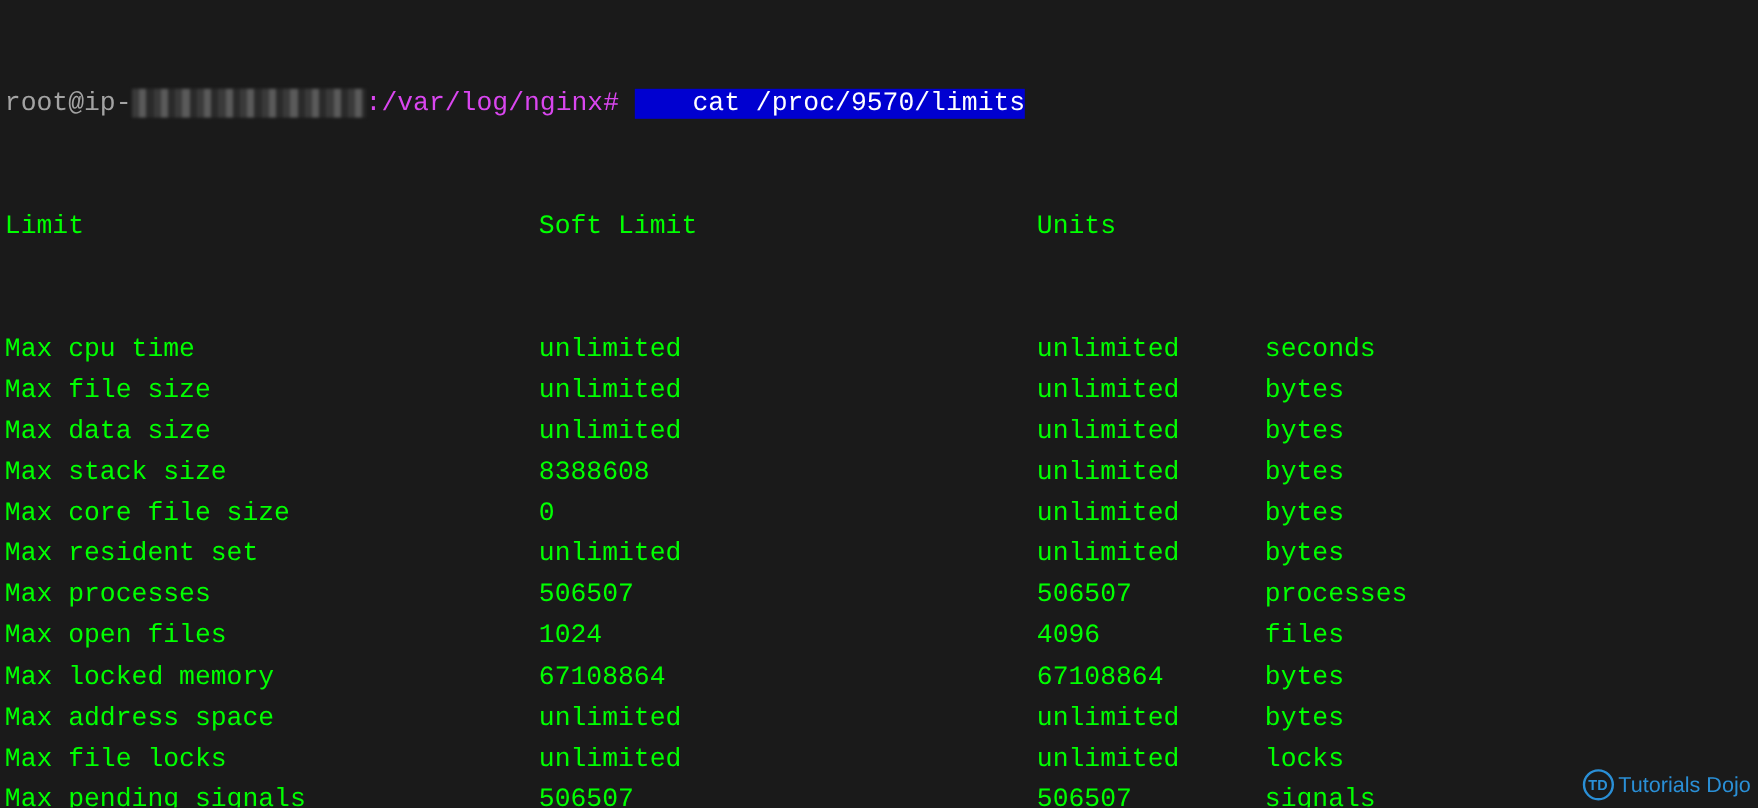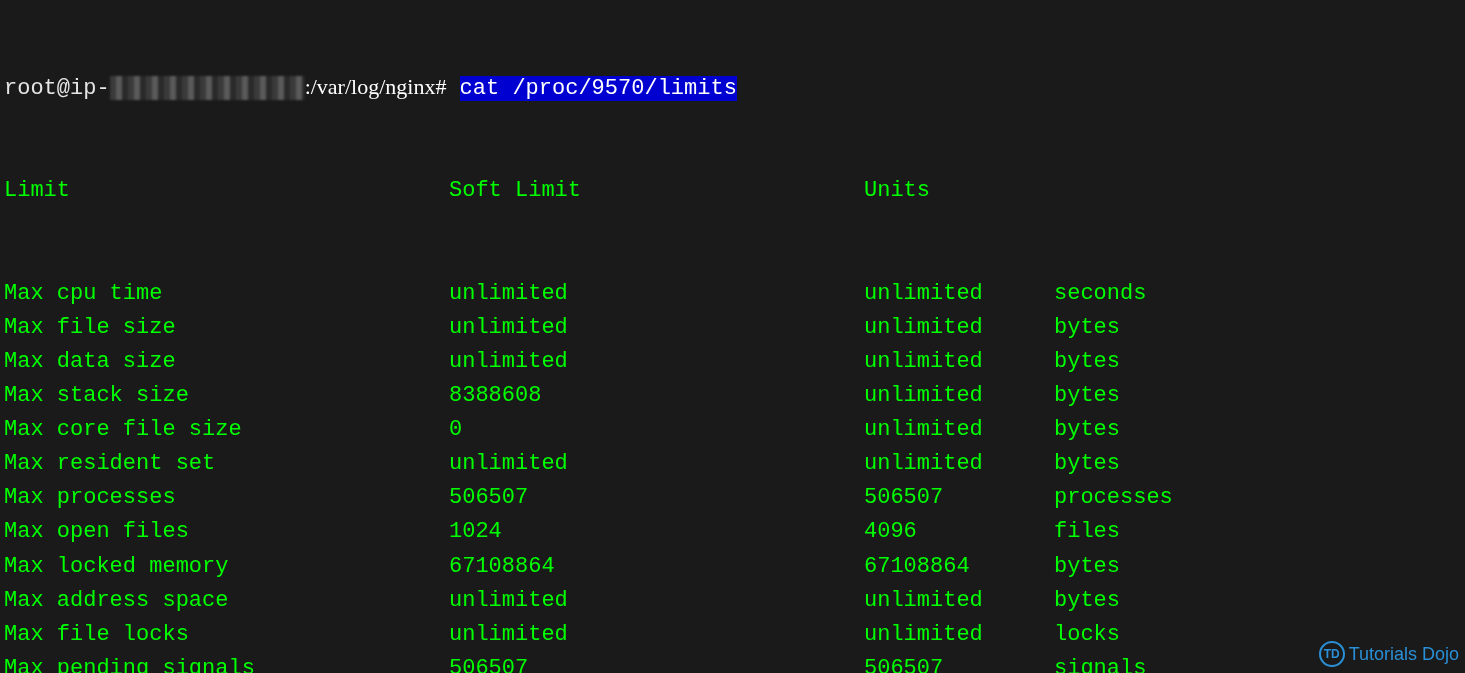--- a/index.html
+++ b/index.html
@@ -12,25 +12,26 @@
     width: 1465px;
     height: 673px;
     overflow: hidden;
     position: relative;
   }
   .terminal {
     padding: 2px 0 0 4px;
     line-height: 1.55;
     white-space: pre;
   }
-  .prompt-user { color: #e5e5e5; }
-  .prompt-path { color: #ffffff; font-family: Liberation Serif, serif; }
+  .prompt-user { color: #a3a3a3; }
+  .prompt-path { color: #d946ef; }
   .highlight-cmd {
     background: #0000d0;
     color: #ffffff;
+    padding-left: 48px;
   }
   .hdr { color: #00ff00; }
   .row { display: flex; align-items: center; }
   .c1 { width: 445px; flex-shrink: 0; }
   .c2 { width: 415px; flex-shrink: 0; }
   .c3 { width: 190px; flex-shrink: 0; }
   .c4 { flex-shrink: 0; }
   .redact {
     display: inline-block;
     width: 195px;

